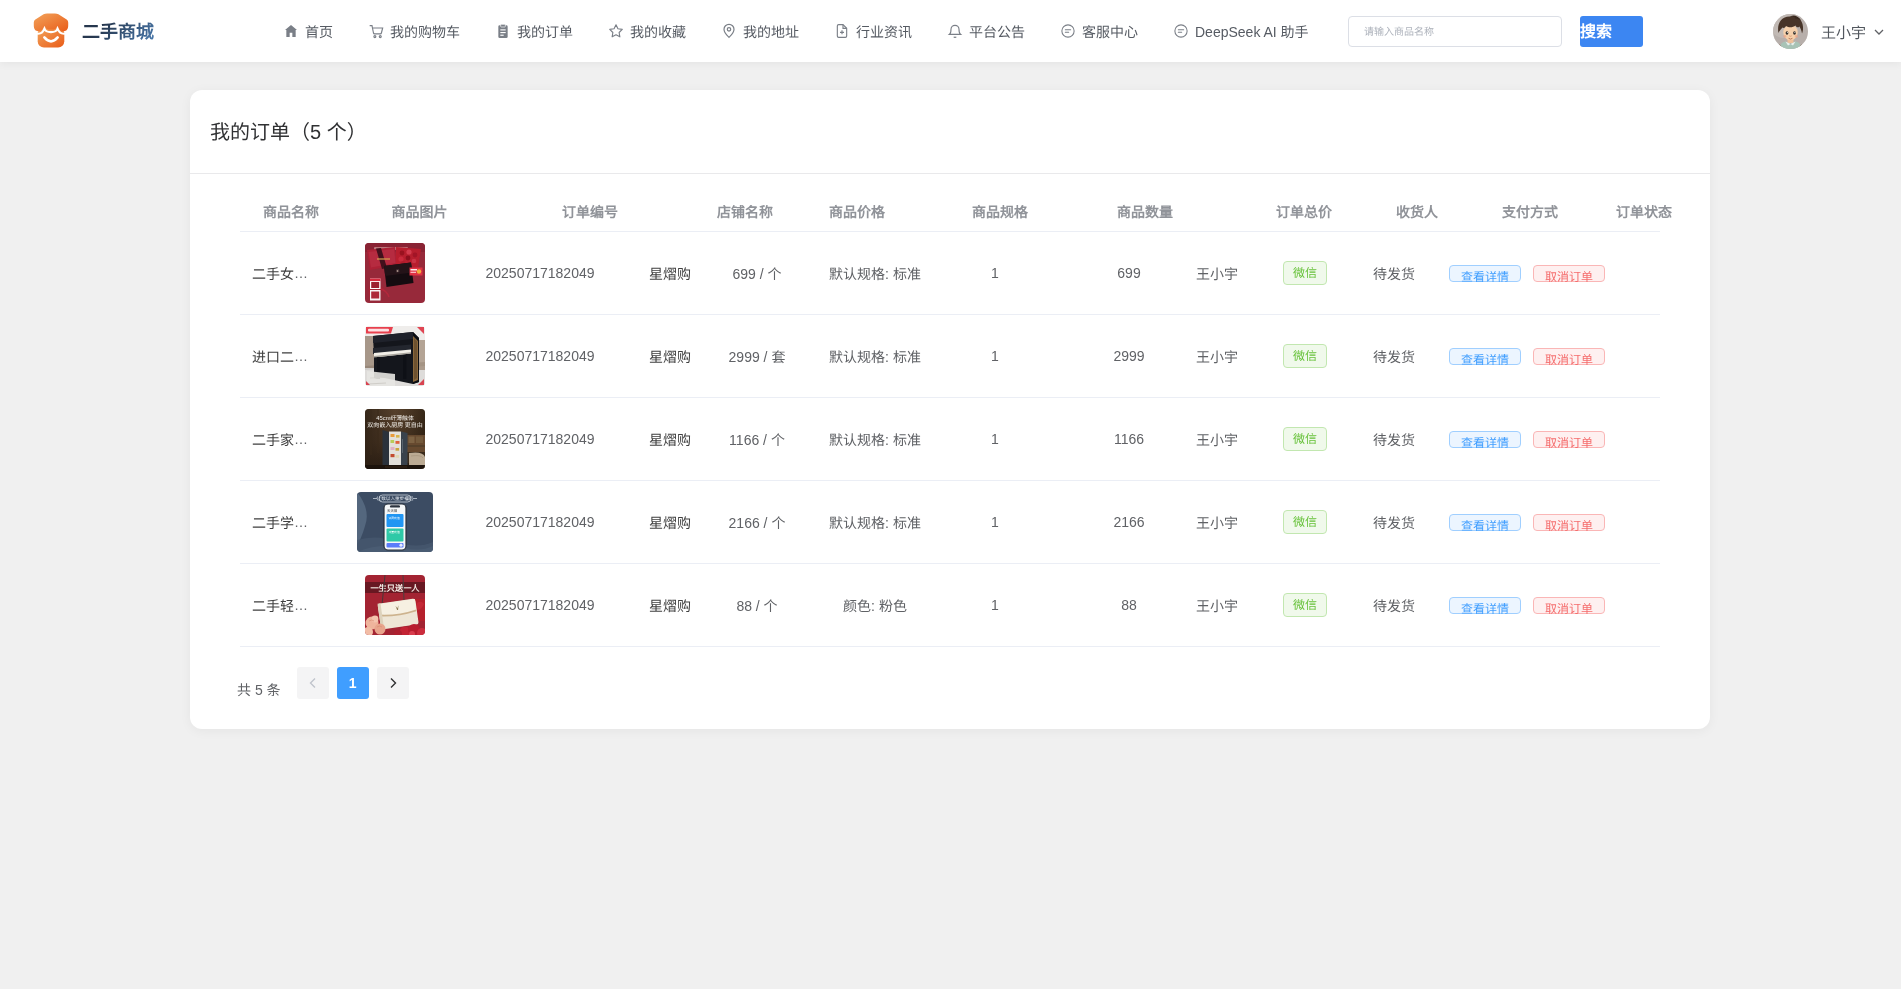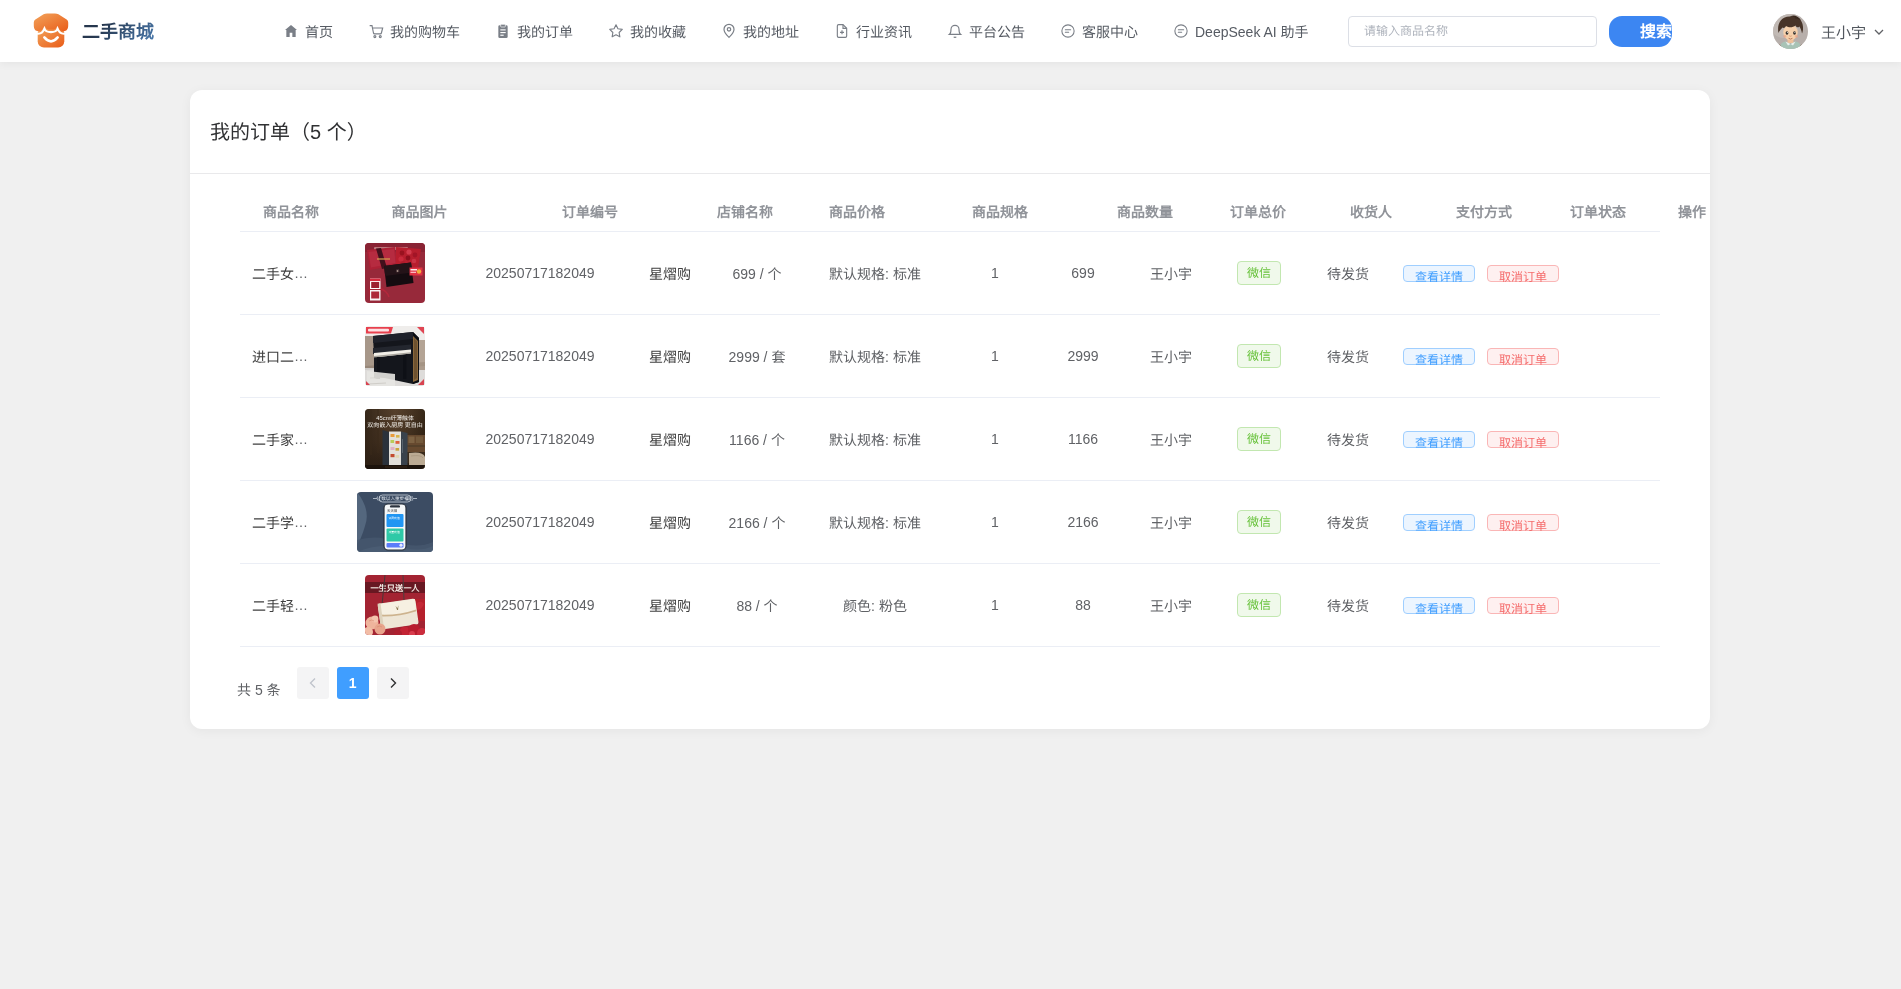--- a/index.html
+++ b/index.html
@@ -6,33 +6,33 @@
 * { margin:0; padding:0; box-sizing:border-box; }
 html,body { width:1901px; height:989px; overflow:hidden; }
 body { font-family:"Liberation Sans",sans-serif; background:#f0f0f0; color:#606266; }
 .nav { height:62px; background:#fff; display:flex; align-items:center; position:relative; box-shadow:0 2px 8px rgba(0,0,0,.05); }
 .logo { display:flex; align-items:center; position:absolute; left:32px; top:12px; }
 .logo-txt { font-size:18px; font-weight:bold; margin-left:12px; background:linear-gradient(135deg,#26374e 30%,#4b7cb0); -webkit-background-clip:text; background-clip:text; color:transparent; }
 .menu { position:absolute; left:283px; top:0; height:62px; display:flex; align-items:center; }
 .mi { display:flex; align-items:center; font-size:14px; color:#565b63; margin-right:35px; white-space:nowrap; }
 .mi svg { margin-right:6px; width:16px; height:16px; }
 .search { position:absolute; left:1348px; top:16px; display:flex; }
-.sinp { width:249px; height:31px; border:1px solid #dcdfe6; border-radius:4px; background:#fff; font-size:12px; color:#aeb3bc; padding-left:15px; line-height:29px; }
-.sbtn { width:63px; height:31px; margin-left:12px; background:#3c86f2; color:#fff; border:none; border-radius:13px; font-size:16px; font-weight:600; line-height:31px; text-align:right; }
+.sinp { width:214px; height:31px; border:1px solid #dcdfe6; border-radius:4px; background:#fff; font-size:10px; color:#aeb3bc; padding-left:15px; line-height:29px; }
+.sbtn { width:63px; height:31px; margin-left:18px; background:#3c86f2; color:#fff; border:none; border-radius:3px; font-size:16px; font-weight:600; line-height:31px; text-align:left; }
 .user { position:absolute; left:1773px; top:14px; display:flex; align-items:center; }
 .uname { font-size:15px; color:#52575e; margin-left:13px; }
 .card { width:1520px; margin:28px 0 0 190px; background:#fff; border-radius:12px; box-shadow:0 2px 12px rgba(0,0,0,.05); overflow:hidden; }
 .ct { height:84px; line-height:84px; padding-left:20px; font-size:20px; color:#303133; border-bottom:1px solid #e9e9eb; font-weight:500; }
 .tbl { margin:16px 50px 0 50px; font-size:14px; }
 .tr { display:flex; align-items:center; border-bottom:1px solid #ebeef5; }
 .th { height:42px; color:#909399; font-weight:700;gap:25px; }
 .th .c1 { justify-content:center; padding-left:0; }
 .td-row { height:83px; color:#606266; }
 .c { text-align:center; flex:none; display:flex; align-items:center; justify-content:center; }
-.c1{width:102px; justify-content:flex-start; padding-left:12px;} .c2{width:105px;} .c3{width:186px;} .c4{width:74px;} .c5{width:100px;} .c6{width:136px;} .c7{width:104px;} .c8{width:72px;} .c9{width:104px;} .c10{width:72px;} .c11{width:106px;} .c12{width:259px; justify-content:flex-start; padding-left:2px;}
+.c1{width:102px; justify-content:flex-start; padding-left:12px;} .c2{width:105px;} .c3{width:186px;} .c4{width:74px;} .c5{width:100px;} .c6{width:136px;} .c7{width:104px;} .c8{width:72px;margin-left:46px;} .c9{width:104px;} .c10{width:72px;} .c11{width:106px;} .c12{width:259px; justify-content:flex-start; padding-left:2px;}
 .lnk { color:#404040;font-family:Liberation Serif, serif; }
 .dots { color:#606266; }
 .tag { display:inline-block; height:24px; line-height:22px; padding:0 9px; font-size:12px; color:#67c23a; background:#f0f9eb; border:1px solid #c2e7b0; border-radius:4px; }
 .btn { display:inline-block; height:17px; line-height:22px; padding:0 11px; font-size:12px; border-radius:4px; margin-right:12px; }
 .btn-b { color:#409eff; background:#ecf5ff; border:1px solid #a0cfff; }
 .btn-r { color:#f56c6c; background:#fef0f0; border:1px solid #fab6b6; }
 .pimg { width:60px; height:60px; border-radius:4px; overflow:hidden; flex:none; }
 .pager { display:flex; align-items:flex-end; margin:20px 0 30px 47px; font-size:14px; color:#606266; }
 .pg-total { margin-right:16px; }
 .pg-btn { width:32px; height:32px; border-radius:3px; background:#f4f4f5; display:flex; align-items:center; justify-content:center; margin-right:8px; }

